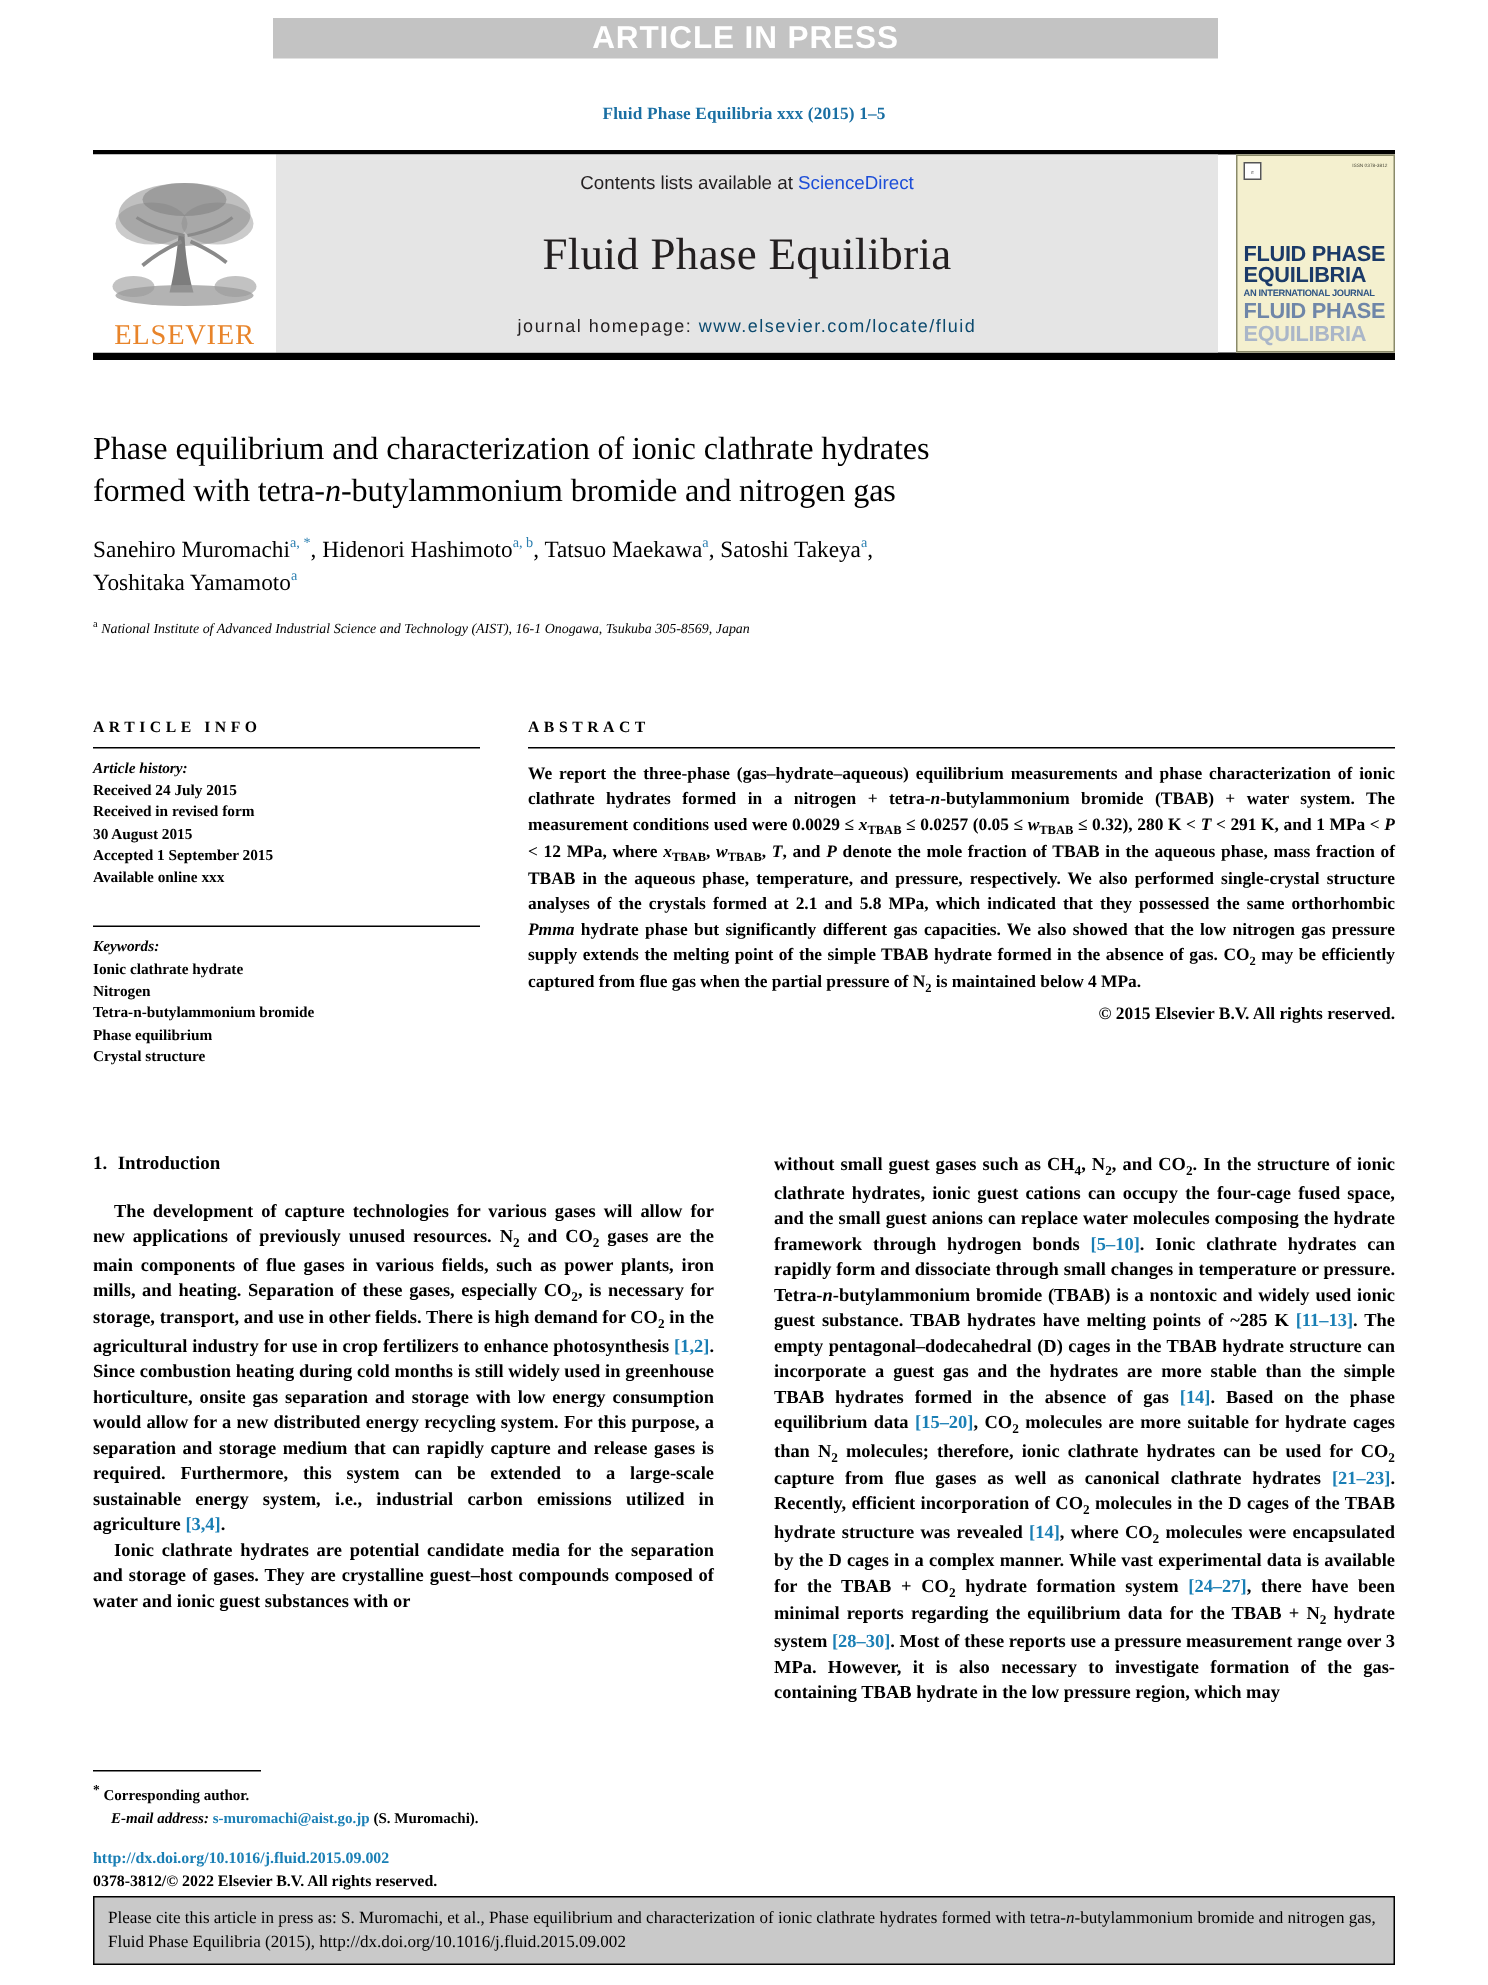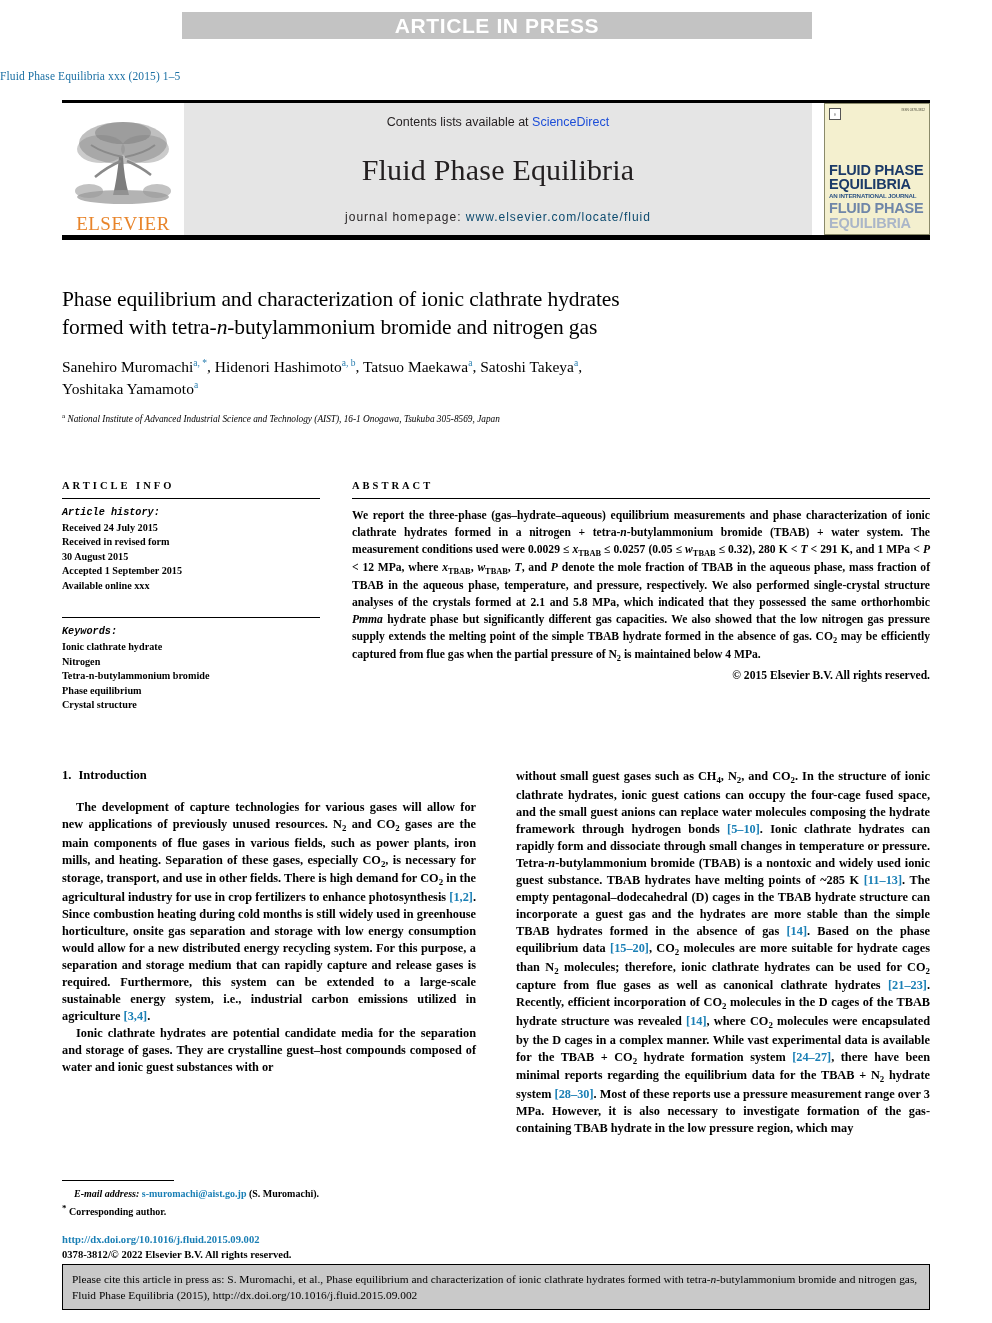--- a/index.html
+++ b/index.html
@@ -41,22 +41,23 @@
     letter-spacing: 0.6px;
     color: #ffffff;
   }
 
   
   .journal-ref {
     position: absolute;
     left: 0;
     top: 70px;
     width: 992px;
-    font-family: "Liberation Serif", serif;
-    font-weight: normal;
+    text-align: center;
+    font-family: "Liberation Serif", serif;
+    font-weight: bold;
     font-size: 11.5px;
     color: #1a6fa3;
     letter-spacing: 0.1px;
   }
 
   
   .masthead {
     position: absolute;
     left: 62px;
     top: 100px;
@@ -234,21 +235,21 @@
     margin: 7px 0 7px 0;
   }
   .hr-thin.abs { margin: 7px 0 9px 0; }
   .info-group {
     font-family: "Liberation Serif", serif;
     font-size: 10.2px;
     line-height: 1.43;
     font-weight: bold;
     color: #000;
   }
-  .info-group .grp-title { font-style: italic; font-family: Liberation Mono, monospace; }
+  .info-group .grp-title { font-style: italic; }
   .info-spacer { height: 17px; }
 
   .abstract-body {
     font-family: "Liberation Serif", serif;
     font-size: 11.6px;
     line-height: 1.45;
     text-align: justify;
     text-justify: inter-word;
     color: #000;
     font-weight: bold;
@@ -471,29 +472,29 @@
       <p class="body first">The development of capture technologies for various gases will allow for new applications of previously unused resources. N<sub>2</sub> and CO<sub>2</sub> gases are the main components of flue gases in various fields, such as power plants, iron mills, and heating. Separation of these gases, especially CO<sub>2</sub>, is necessary for storage, transport, and use in other fields. There is high demand for CO<sub>2</sub> in the agricultural industry for use in crop fertilizers to enhance photosynthesis <span class="ref">[1,2]</span>. Since combustion heating during cold months is still widely used in greenhouse horticulture, onsite gas separation and storage with low energy consumption would allow for a new distributed energy recycling system. For this purpose, a separation and storage medium that can rapidly capture and release gases is required. Furthermore, this system can be extended to a large-scale sustainable energy system, i.e., industrial carbon emissions utilized in agriculture <span class="ref">[3,4]</span>.</p>
       <p class="body">Ionic clathrate hydrates are potential candidate media for the separation and storage of gases. They are crystalline guest–host compounds composed of water and ionic guest substances with or</p>
     </div>
     <div class="bcol right">
       <p class="body">without small guest gases such as CH<sub>4</sub>, N<sub>2</sub>, and CO<sub>2</sub>. In the structure of ionic clathrate hydrates, ionic guest cations can occupy the four-cage fused space, and the small guest anions can replace water molecules composing the hydrate framework through hydrogen bonds <span class="ref">[5–10]</span>. Ionic clathrate hydrates can rapidly form and dissociate through small changes in temperature or pressure. Tetra-<i>n</i>-butylammonium bromide (TBAB) is a nontoxic and widely used ionic guest substance. TBAB hydrates have melting points of ~285 K <span class="ref">[11–13]</span>. The empty pentagonal–dodecahedral (D) cages in the TBAB hydrate structure can incorporate a guest gas and the hydrates are more stable than the simple TBAB hydrates formed in the absence of gas <span class="ref">[14]</span>. Based on the phase equilibrium data <span class="ref">[15–20]</span>, CO<sub>2</sub> molecules are more suitable for hydrate cages than N<sub>2</sub> molecules; therefore, ionic clathrate hydrates can be used for CO<sub>2</sub> capture from flue gases as well as canonical clathrate hydrates <span class="ref">[21–23]</span>. Recently, efficient incorporation of CO<sub>2</sub> molecules in the D cages of the TBAB hydrate structure was revealed <span class="ref">[14]</span>, where CO<sub>2</sub> molecules were encapsulated by the D cages in a complex manner. While vast experimental data is available for the TBAB + CO<sub>2</sub> hydrate formation system <span class="ref">[24–27]</span>, there have been minimal reports regarding the equilibrium data for the TBAB + N<sub>2</sub> hydrate system <span class="ref">[28–30]</span>. Most of these reports use a pressure measurement range over 3 MPa. However, it is also necessary to investigate formation of the gas-containing TBAB hydrate in the low pressure region, which may</p>
     </div>
   </div>
 
   <div class="footnote">
     <div class="fn-rule"></div>
+    <div class="fn-line">
+      <span class="fstar">*</span>
+      <span>Corresponding author.</span>
+    </div>
     <div class="fn-line" style="padding-left:12px;">
       <span class="em-label">E-mail address:</span>
       <span class="fn-mail">s-muromachi@aist.go.jp</span>
       <span>(S. Muromachi).</span>
     </div>
-    <div class="fn-line">
-      <span class="fstar">*</span>
-      <span>Corresponding author.</span>
-    </div>
   </div>
 
   <div class="doi-block">
     <div class="doi-link">http://dx.doi.org/10.1016/j.fluid.2015.09.002</div>
     <div>0378-3812/© 2022 Elsevier B.V. All rights reserved.</div>
   </div>
 
   <div class="cite-box">
     <div class="cite-text">Please cite this article in press as: S. Muromachi, et al., Phase equilibrium and characterization of ionic clathrate hydrates formed with tetra-<i>n</i>-butylammonium bromide and nitrogen gas, Fluid Phase Equilibria (2015), http://dx.doi.org/10.1016/j.fluid.2015.09.002</div>
   </div>

